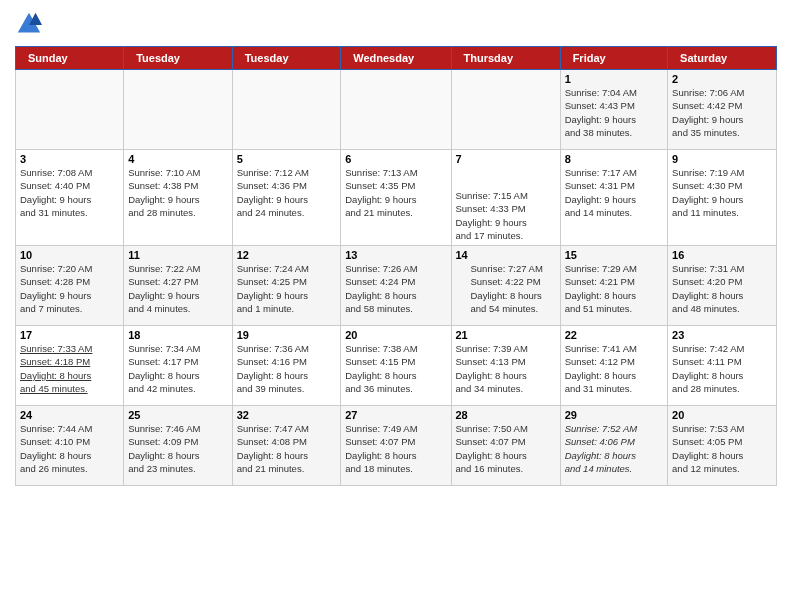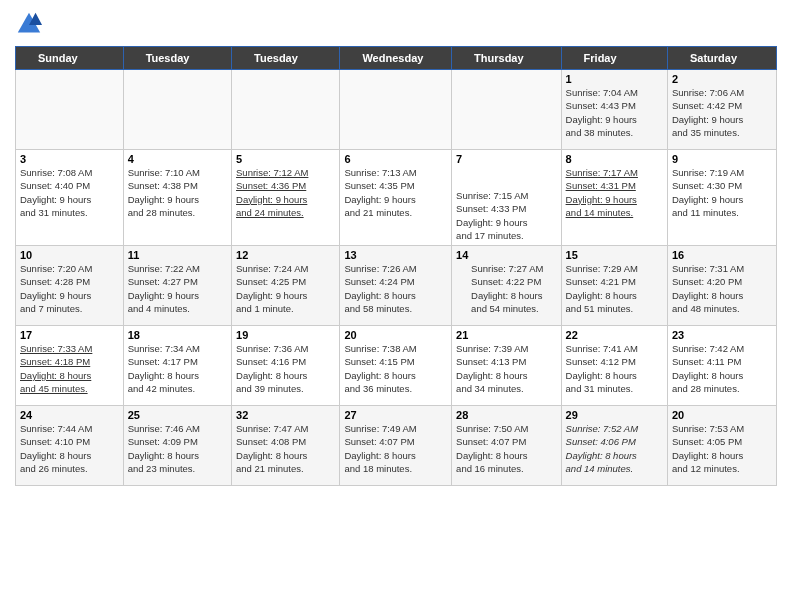--- a/index.html
+++ b/index.html
@@ -49,23 +49,23 @@
     .location {
       font-size: 14px;
       color: #555;
     }
     .calendar-table {
       width: 100%;
       border-collapse: collapse;
       font-size: 10px;
     }
     .calendar-table th {
-      background-color: #404040;
+      background-color: #b91c1c;
       color: white;
-      padding: 5px 22px;
+      padding: 5px 12px;
       text-align: left;
       font-size: 11px;
       font-weight: bold;
       border: 1px solid #2d62b0;
     }
     .calendar-table td {
       border: 1px solid #ccc;
       padding: 3px 4px;
       vertical-align: top;
       width: 113px;
@@ -158,42 +158,42 @@
           </td>
           <td>
             <span class="day-num">4</span>
             <div class="day-info" style="white-space: pre-line;">Sunrise: 7:10 AM
 Sunset: 4:38 PM
 Daylight: 9 hours
 and 28 minutes.</div>
           </td>
           <td>
             <span class="day-num">5</span>
-            <div class="day-info" style="white-space: pre-line; text-decoration: underline;">Sunrise: 7:12 AM
+            <div class="day-info" style="white-space: pre-line;">Sunrise: 7:12 AM
 Sunset: 4:36 PM
 Daylight: 9 hours
 and 24 minutes.</div>
           </td>
           <td>
             <span class="day-num">6</span>
             <div class="day-info" style="white-space: pre-line;">Sunrise: 7:13 AM
 Sunset: 4:35 PM
 Daylight: 9 hours
 and 21 minutes.</div>
           </td>
           <td>
             <span class="day-num">7</span>
             <div class="day-info" style="white-space: pre-line; margin-top: 24px;">Sunrise: 7:15 AM
 Sunset: 4:33 PM
 Daylight: 9 hours
 and 17 minutes.</div>
           </td>
           <td>
             <span class="day-num">8</span>
-            <div class="day-info" style="white-space: pre-line; text-decoration: underline;">Sunrise: 7:17 AM
+            <div class="day-info" style="white-space: pre-line;">Sunrise: 7:17 AM
 Sunset: 4:31 PM
 Daylight: 9 hours
 and 14 minutes.</div>
           </td>
           <td>
             <span class="day-num">9</span>
             <div class="day-info" style="white-space: pre-line;">Sunrise: 7:19 AM
 Sunset: 4:30 PM
 Daylight: 9 hours
 and 11 minutes.</div>

